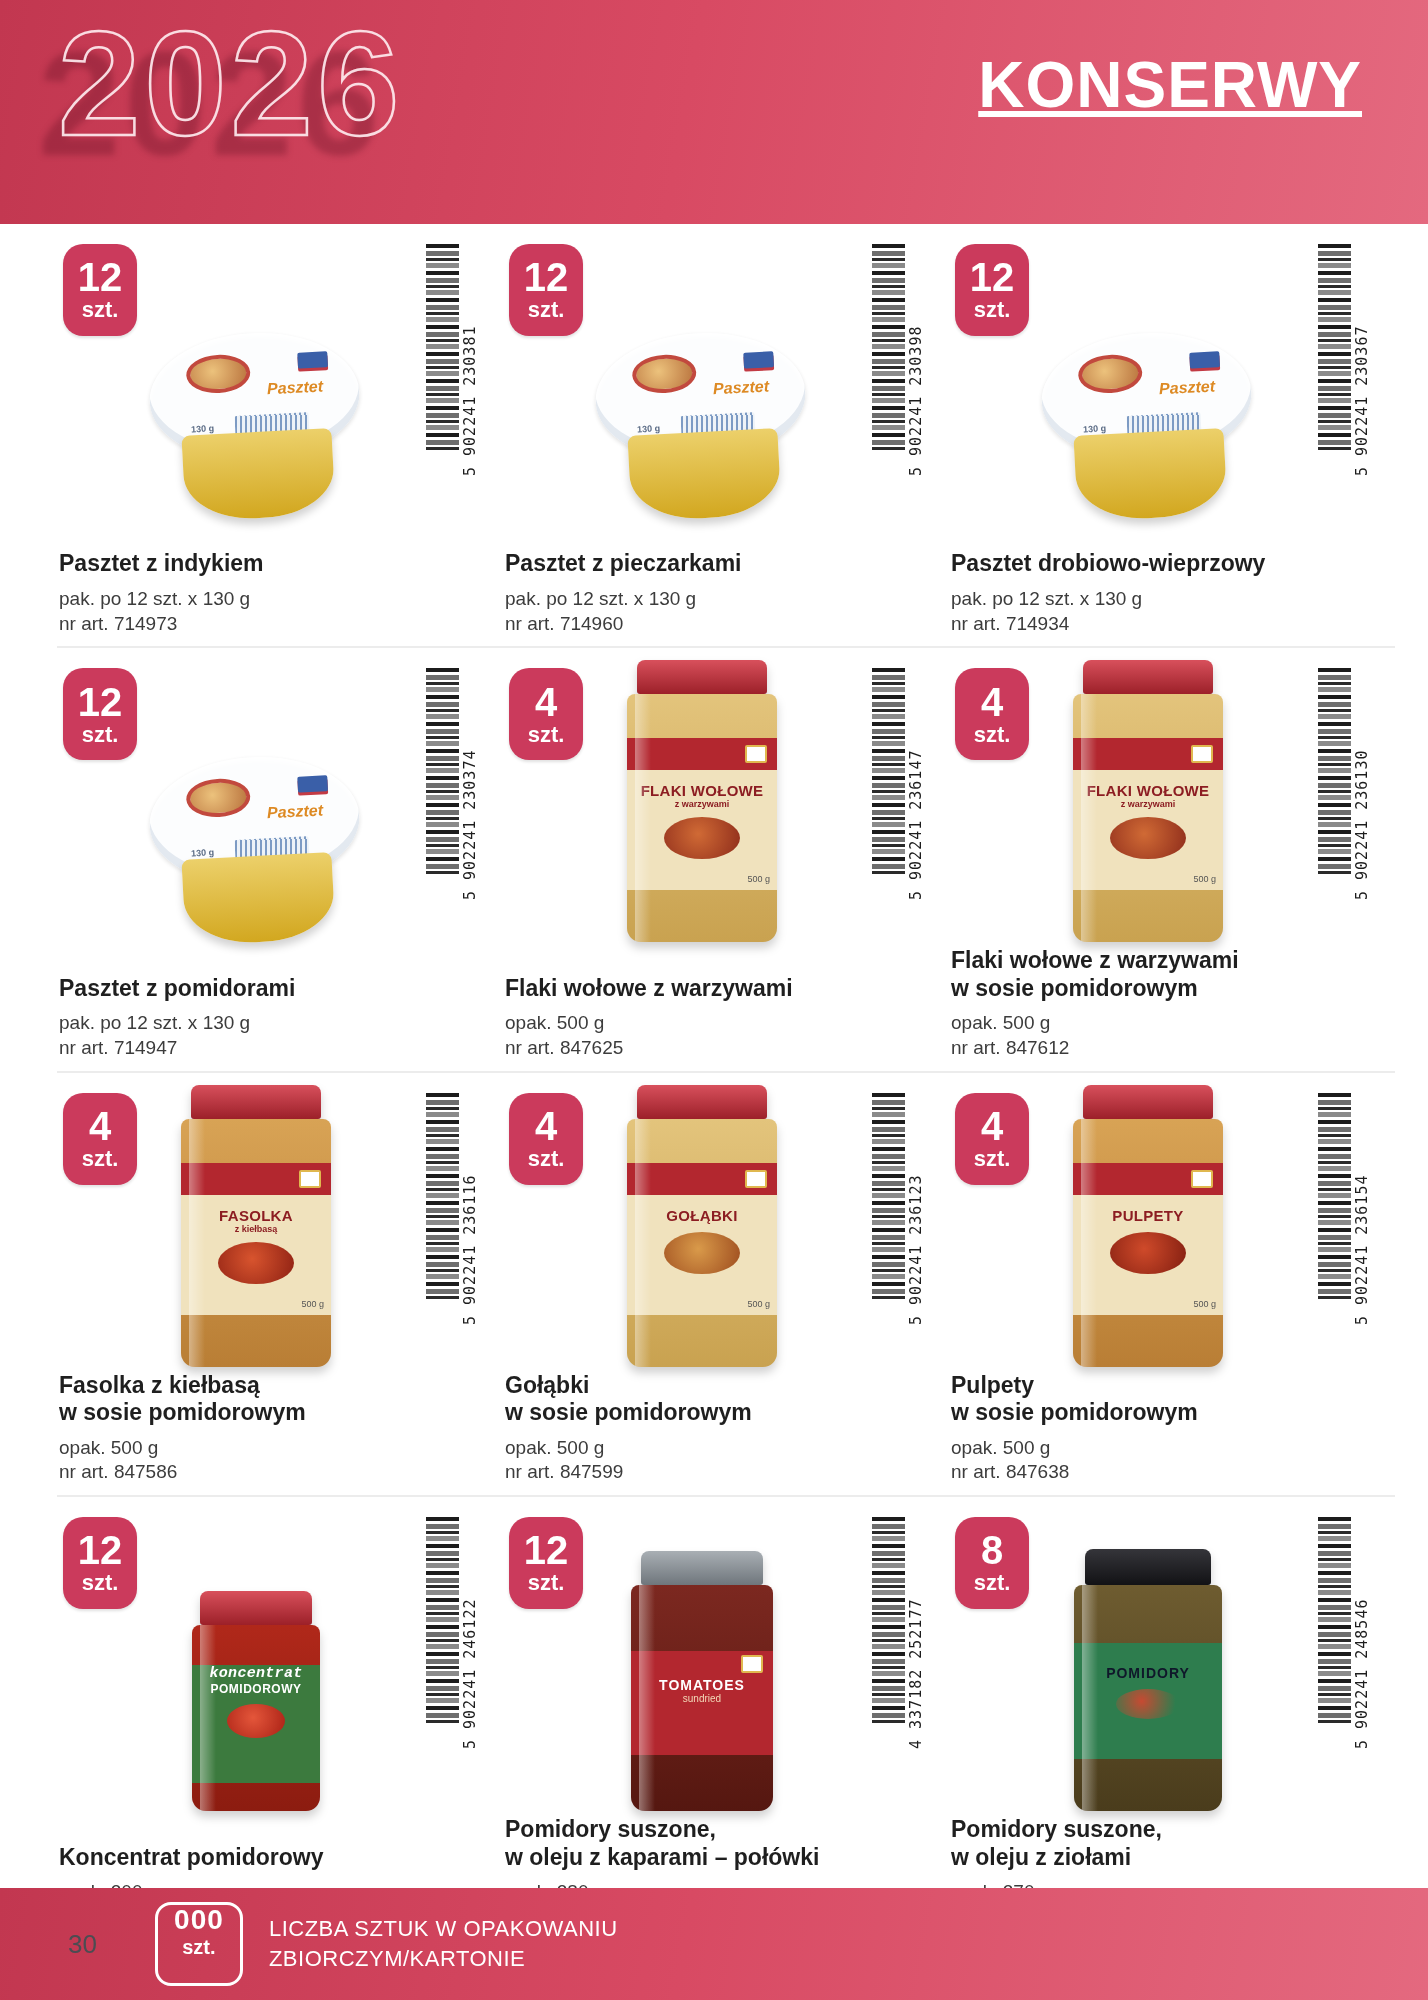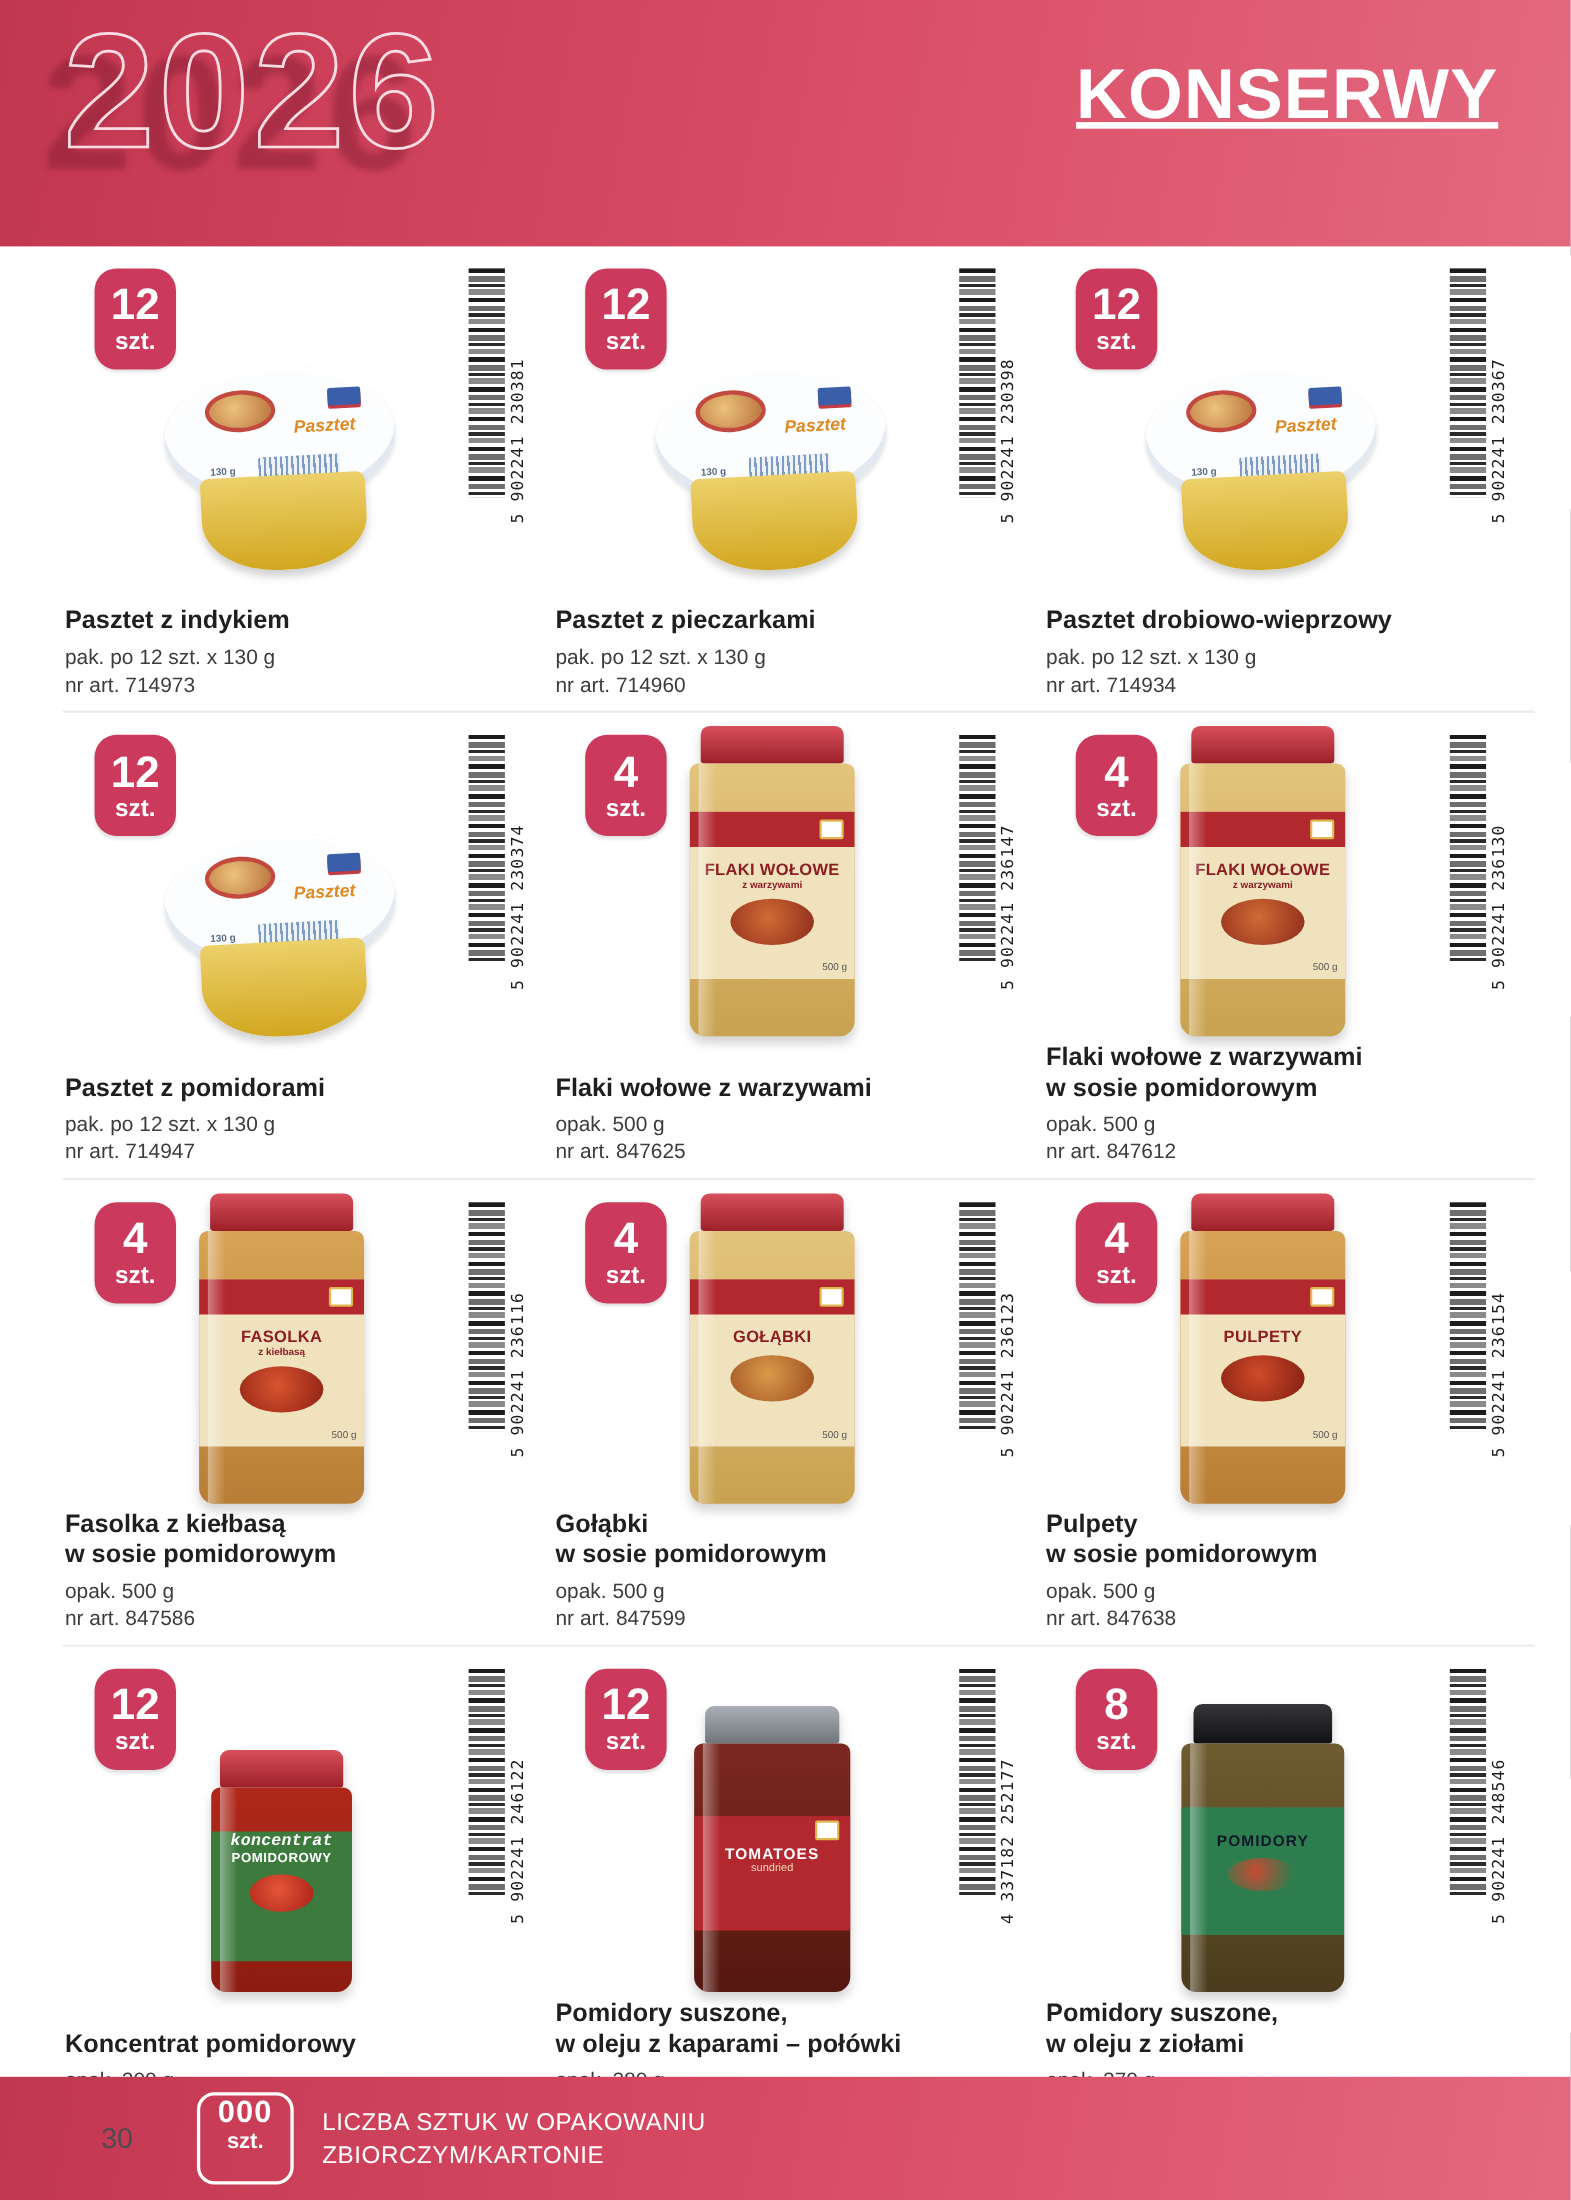--- a/index.html
+++ b/index.html
@@ -18,21 +18,21 @@
   
   .catalog { position:absolute; left:57px; right:33px; top:224px; }
   .row { display:flex; border-bottom:2px solid #ececec; padding:18px 0 10px 0; }
   .row:last-child { border-bottom:none; }
   .cell { width:446px; display:flex; flex-direction:column; }
   .cell-top { position:relative; height:280px; }
   .row-4 .cell-top { height:300px; }
 
   .badge { position:absolute; left:6px; top:2px; width:74px; height:92px; border-radius:20px;
            background:#cb3a5c; color:#fff; display:flex; flex-direction:column; align-items:center;
-           justify-content:center; font-weight:700; box-shadow:0 2px 3px rgba(0,0,0,.12);margin-left:23px; }
+           justify-content:center; font-weight:700; box-shadow:0 2px 3px rgba(0,0,0,.12); }
   .badge-num { font-size:40px; line-height:1; }
   .badge-unit { font-size:22px; line-height:1.15; }
 
   .barcode { position:absolute; right:24px; top:2px; display:flex; }
   .bars { width:33px; height:208px;
           background:repeating-linear-gradient(180deg,
             #1c1c1c 0px,#1c1c1c 4px,#fff 4px,#fff 7px,
             #6e6e6e 7px,#6e6e6e 12px,#fff 12px,#fff 14px,
             #2a2a2a 14px,#2a2a2a 17px,#fff 17px,#fff 19px,
             #8a8a8a 19px,#8a8a8a 24px,#fff 24px,#fff 27px); }
@@ -112,21 +112,21 @@
   .jar-herbs .jar-lid  { width:126px; height:36px; background:linear-gradient(180deg,#35353a,#121215); }
   .jar-herbs .jar-body { width:148px; height:226px; background:linear-gradient(180deg,#6e5c30,#4a3c1c); }
   .jar-herbs .jar-label{ top:58px; height:116px; background:#2e7d4e; }
   .jar-herbs .jar-title{ color:#0f172a; font-size:14px; letter-spacing:1px; margin-top:22px; }
   .jar-herbs .jar-food { width:64px; height:30px; background:radial-gradient(circle at 40% 40%,#c74a32,#2e7d4e 80%); }
 
   
   .foot { position:absolute; left:0; bottom:0; width:1428px; height:112px;
           background:linear-gradient(100deg,#c23750 0%,#d84a63 48%,#e4697f 100%);
           display:flex; align-items:center; }
-  .page-num { margin-left:92px; font-size:26px; color:#4c4c52; }
+  .page-num { margin-left:68px; font-size:26px; color:#4c4c52; }
   .foot-badge { margin-left:58px; width:88px; height:84px; border:3px solid #fff; border-radius:16px;
                 color:#fff; display:flex; flex-direction:column; align-items:center; justify-content:flex-start; font-weight:700; }
   .fb-num { font-size:28px; line-height:1.1; letter-spacing:1px; }
   .fb-unit { font-size:20px; line-height:1.1; }
   .foot-caption { margin-left:26px; color:#fff; font-size:22px; letter-spacing:.5px; line-height:1.35; }
   .foot-caption span { display:block; }
 </style>
 </head>
 <body>
 

